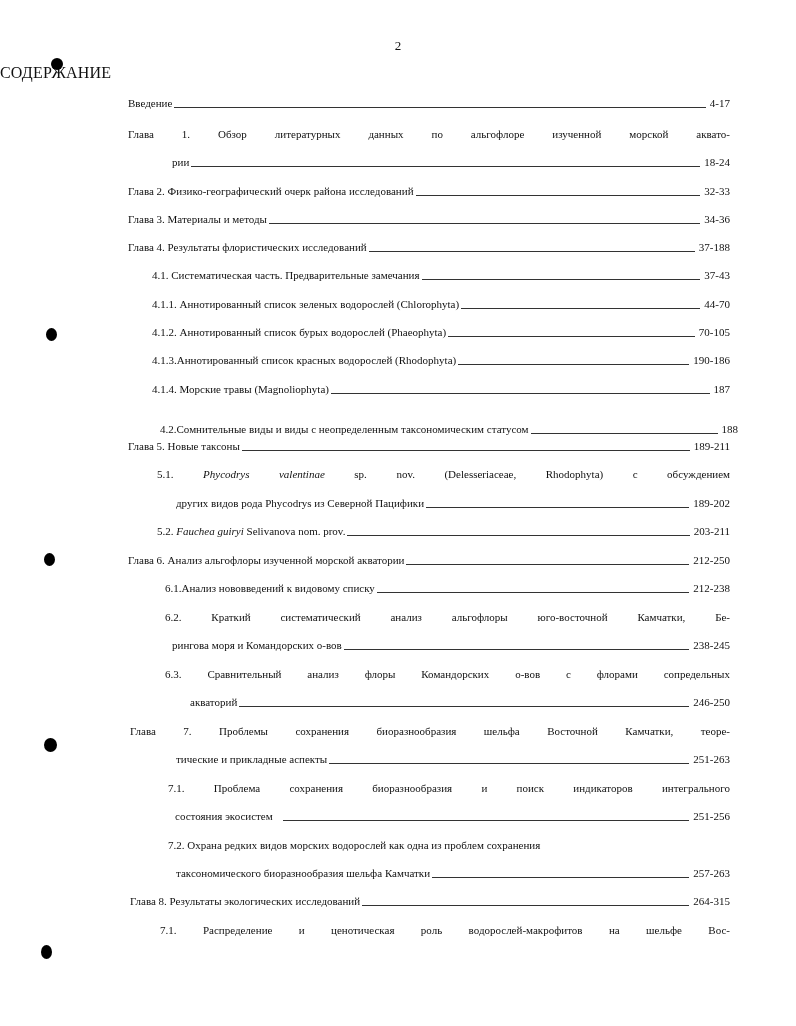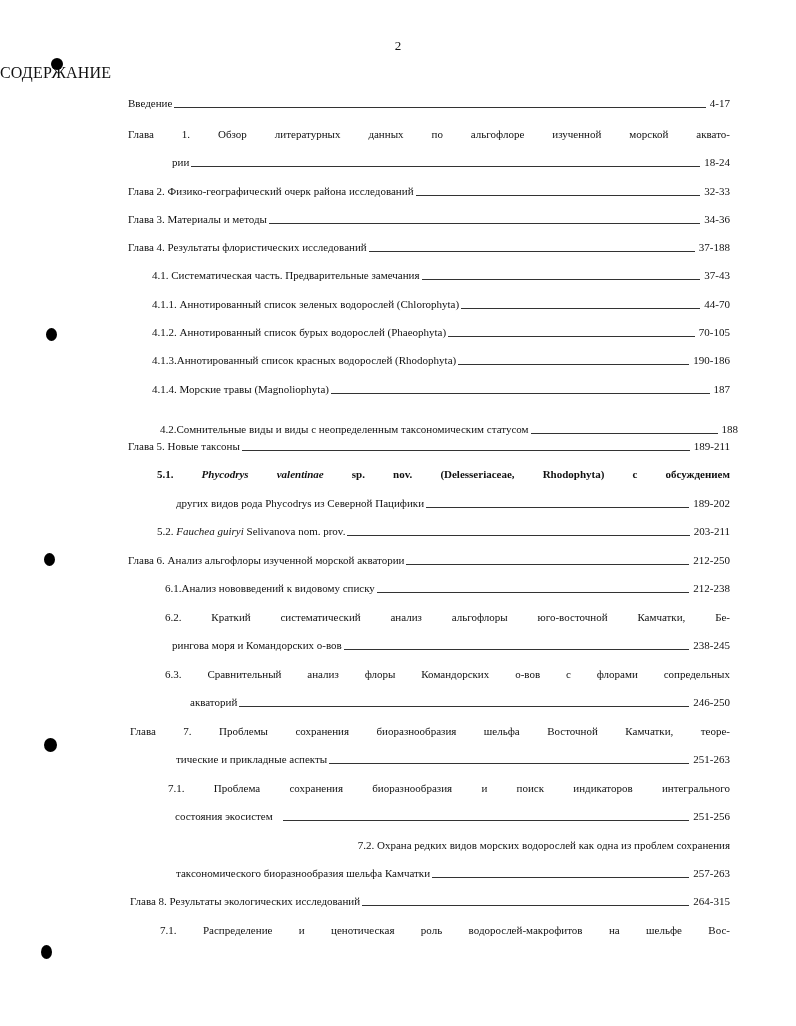--- a/index.html
+++ b/index.html
@@ -93,21 +93,21 @@
   <span class="fill"></span>
   <span class="pg">188</span>
 </div>
 
 <div class="row" style="top:436px;left:128px;width:602px;">
   <span class="lbl">Глава 5. Новые таксоны</span>
   <span class="fill"></span>
   <span class="pg">189-211</span>
 </div>
 
-<div class="row just" style="top:464px;left:157px;width:573px;font-weight:bold;">
+<div class="row just" style="top:464px;left:157px;width:573px;">
   <span class="lbl"><span>5.1. </span><i>Phycodrys valentinae</i><span> sp. nov. (Delesseriaceae, Rhodophyta) с обсуждением</span></span>
 </div>
 <div class="row" style="top:493px;left:176px;width:554px;">
   <span class="lbl">других  видов рода Phycodrys из Северной Пацифики</span>
   <span class="fill"></span>
   <span class="pg">189-202</span>
 </div>
 
 <div class="row" style="top:521px;left:157px;width:573px;">
   <span class="lbl"><span>5.2. </span><i>Fauchea guiryi</i><span> Selivanova nom. prov.</span></span>
@@ -156,21 +156,21 @@
 
 <div class="row just" style="top:778px;left:168px;width:562px;">
   <span class="lbl">7.1. Проблема сохранения биоразнообразия и поиск индикаторов интегрального</span>
 </div>
 <div class="row" style="top:806px;left:175px;width:555px;">
   <span class="lbl">состояния экосистем</span>
   <span class="fill" style="margin-left:10px;"></span>
   <span class="pg">251-256</span>
 </div>
 
-<div class="row" style="top:835px;left:168px;width:562px;justify-content:flex-end;">
+<div class="row" style="top:835px;left:168px;width:562px;">
   <span class="lbl">7.2. Охрана редких видов морских водорослей  как одна из проблем сохранения</span>
 </div>
 <div class="row" style="top:863px;left:176px;width:554px;">
   <span class="lbl">таксономического биоразнообразия шельфа Камчатки</span>
   <span class="fill"></span>
   <span class="pg">257-263</span>
 </div>
 
 <div class="row" style="top:891px;left:130px;width:600px;">
   <span class="lbl">Глава 8. Результаты экологических исследований</span>

